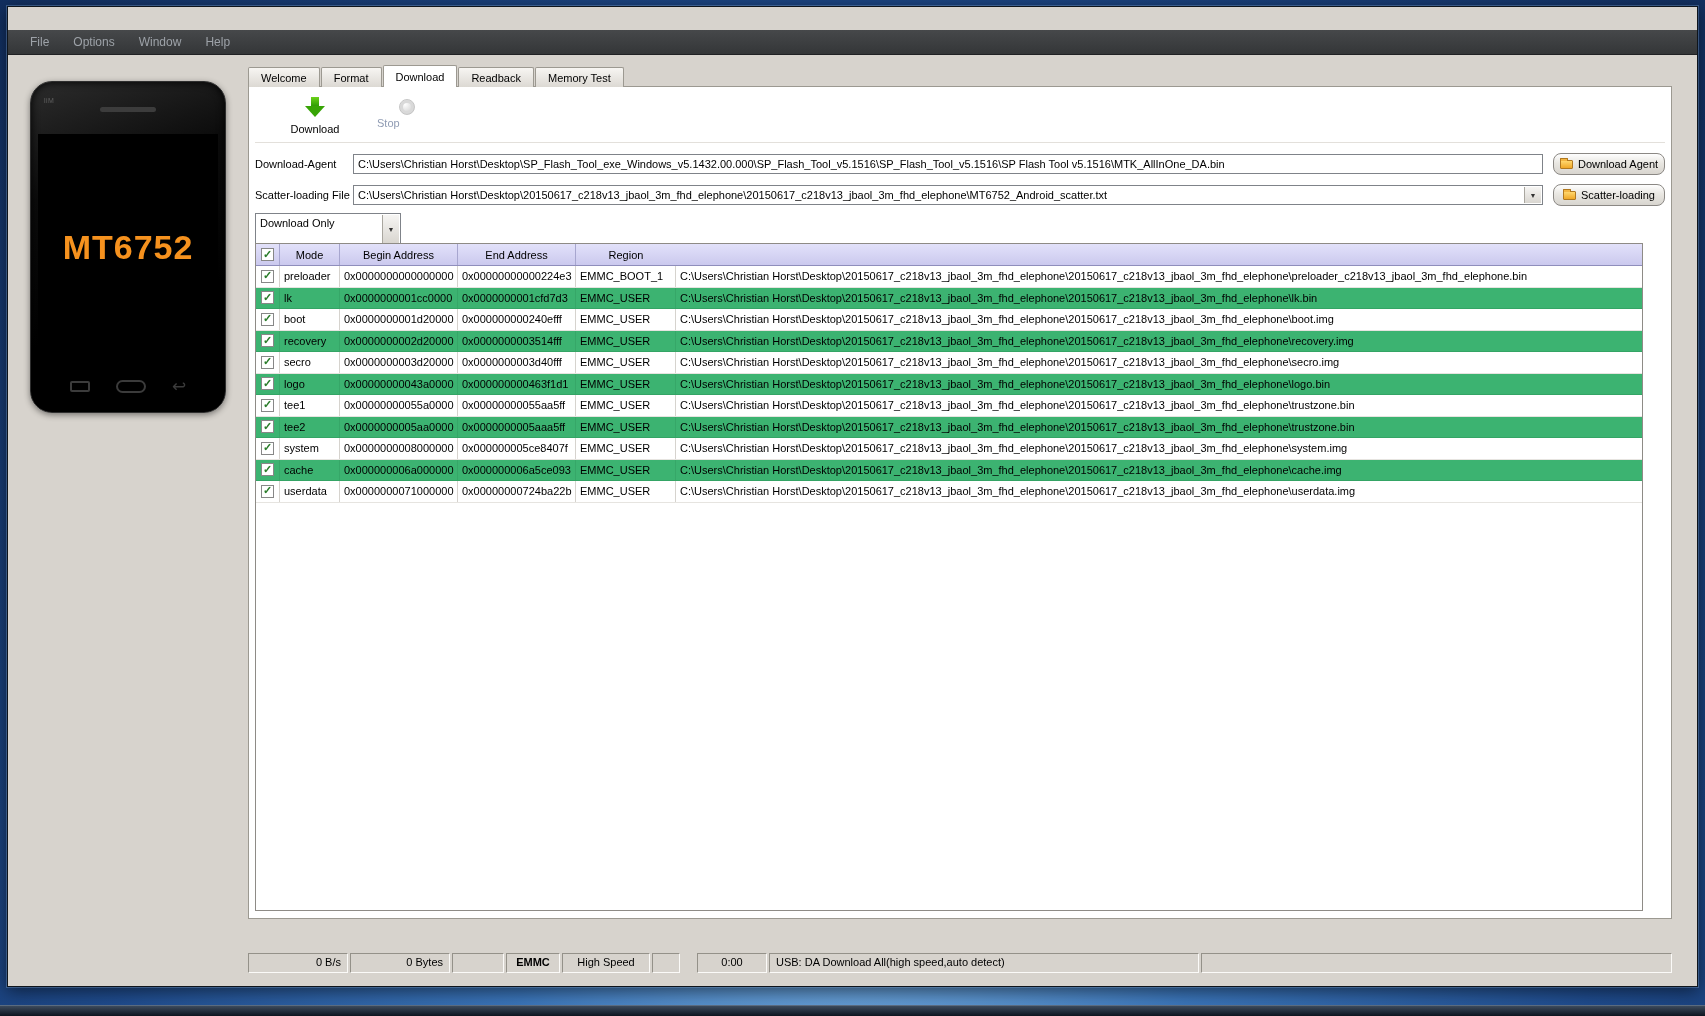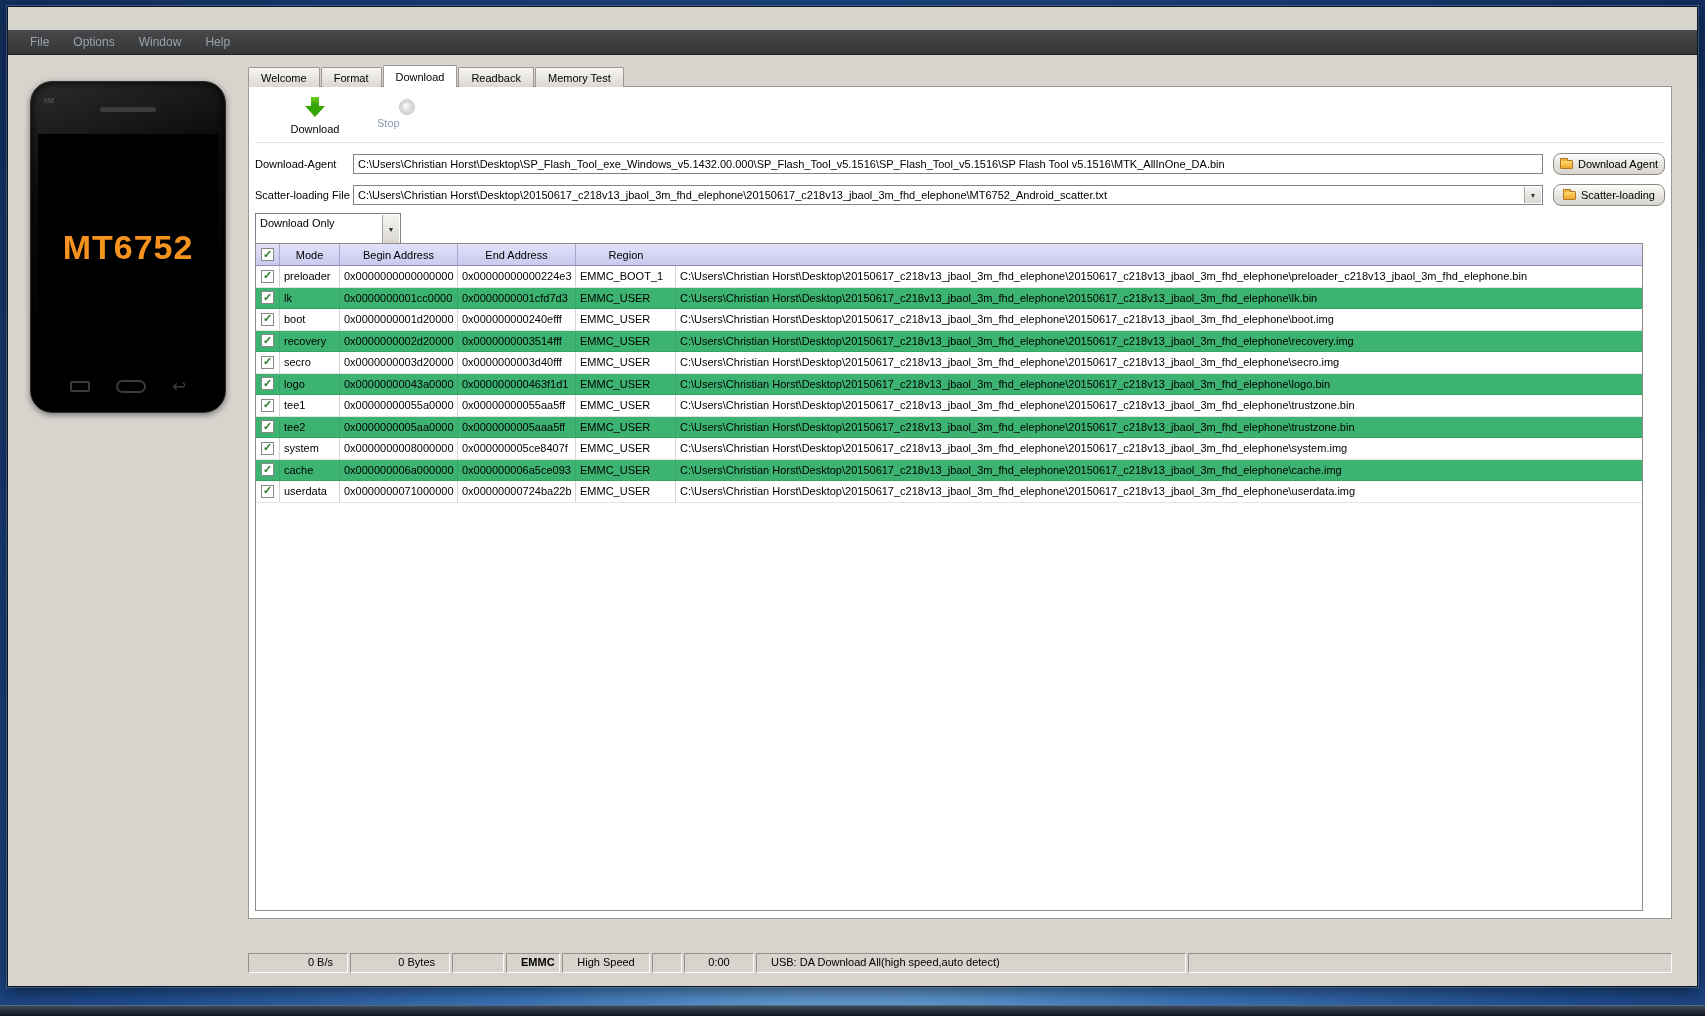--- a/index.html
+++ b/index.html
@@ -97,21 +97,21 @@
   .cell{font-size:11px;color:#000;line-height:20.5px;padding:0 4px;white-space:nowrap;overflow:hidden;border-right:1px solid #d6d3ce}
   .trow.green .cell{border-right-color:#36a768}
   .cell:last-child{border-right:none}
   .c-cb{display:flex;align-items:center;justify-content:center;padding:0}
   .cbx{width:13px;height:13px;background:#fff;border:1px solid #878787;display:inline-flex;align-items:center;justify-content:center}
   .chk{color:#2b7d2b;font-size:11px;font-weight:bold;line-height:1;margin-top:-1px}
 
   
   .statusbar{position:absolute;left:240px;top:898px;width:1424px;height:20px;display:flex;gap:2px;align-items:stretch}
   .seg{border:1px solid;border-color:#949189 #fbfaf8 #fbfaf8 #949189;background:#d7d3cd;
-    font-size:11px;line-height:17px;padding:0 14px;color:#000;white-space:nowrap;overflow:hidden}
+    font-size:11px;line-height:17px;padding:0 6px;color:#000;white-space:nowrap;overflow:hidden}
   .seg.a-right{text-align:right}
   .seg.a-center{text-align:center}
   .seg.bold{font-weight:bold}
 </style>
 </head>
 <body>
 
 <div class="desktop">
   <div class="window">
 
@@ -341,21 +341,21 @@
 
       </div>
 
       <div class="statusbar">
           <div class="seg a-right" style="width: 100px; flex-shrink: 0;">0 B/s</div>
           <div class="seg a-right" style="width: 100px; flex-shrink: 0;">0 Bytes</div>
           <div class="seg" style="width: 52px; flex-shrink: 0;"></div>
           <div class="seg bold a-center" style="width: 54px; flex-shrink: 0;">EMMC</div>
           <div class="seg a-center" style="width: 88px; flex-shrink: 0;">High Speed</div>
           <div class="seg" style="width: 28px; flex-shrink: 0;"></div>
-          <div class="seg a-center" style="width: 70px; flex-shrink: 0;">0:00</div>
+          <div class="seg a-center" style="width: 70px; flex-shrink: 0; margin-left: 15px;">0:00</div>
           <div class="seg a-left" style="width: 430px; flex-shrink: 0;">USB: DA Download All(high speed,auto detect)</div>
           <div class="seg" style="flex: 1 1 0%;"></div>
         </div>
 
     </div>
   </div>
 
   <div class="taskbar"></div>
 </div>
 

